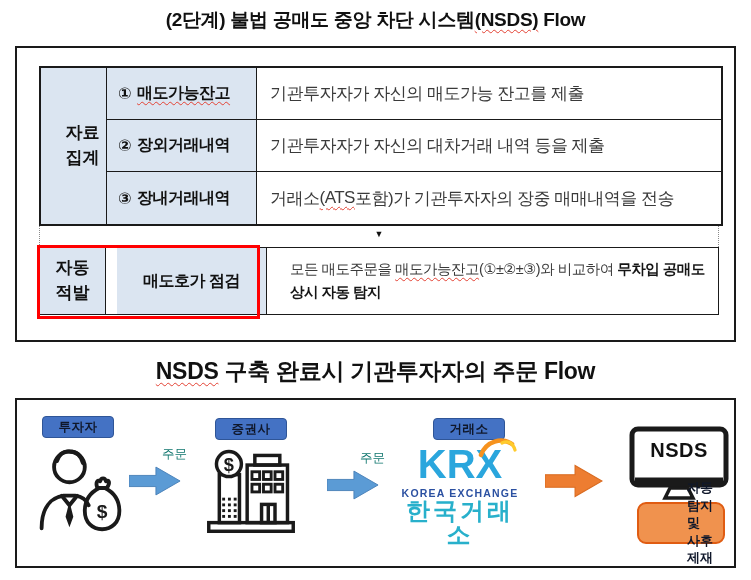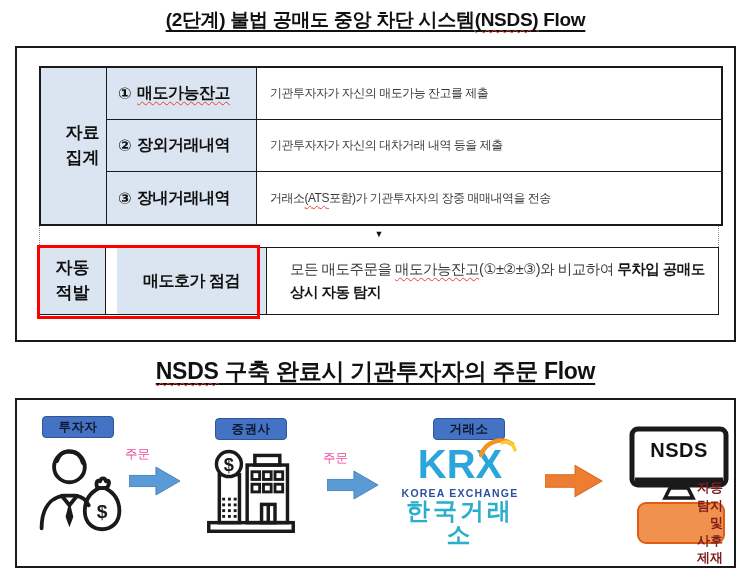--- a/index.html
+++ b/index.html
@@ -10,42 +10,42 @@
     --orange-fill:#f0924e; --orange-border:#e05c12;
     --krx-cyan:#2aa6dd; --krx-navy:#2b50a1; --krx-teal:#28b0cb;
     --wavy-red:#e34234;
   }
   html,body{margin:0;padding:0;}
   body{
     width:751px;height:580px;position:relative;overflow:hidden;background:#fff;
     font-family:"Liberation Sans","DejaVu Sans",sans-serif;color:#111;
   }
   .abs{position:absolute;}
-  .u{text-decoration:underline;text-decoration-thickness:2px;text-underline-offset:4px;}
+  .u{text-decoration-thickness:2px;text-underline-offset:4px;}
   .sq{text-decoration-line:underline;text-decoration-style:wavy;
       text-decoration-color:var(--wavy-red);text-decoration-thickness:1px;text-underline-offset:3px;}
 
   #title1{left:0;top:7px;width:751px;text-align:center;font-size:19px;font-weight:bold;letter-spacing:-0.3px;}
   #title2{left:0;top:356px;width:751px;text-align:center;font-size:23px;font-weight:bold;letter-spacing:-0.3px;}
 
   #box1{left:15px;top:46px;width:721px;height:296px;border:2px solid var(--table-line);box-sizing:border-box;}
   #box2{left:15px;top:398px;width:721px;height:170px;border:2px solid var(--table-line);box-sizing:border-box;}
 
   
   #tbl{left:22px;top:18px;width:680px;display:grid;
        grid-template-columns:66px 150px 1fr;grid-template-rows:52px 52px 52px;
        border:2px solid var(--table-line);box-sizing:content-box;}
   .cell{display:flex;align-items:center;box-sizing:border-box;padding-left:18px;}
   .rowhead{grid-row:1/4;grid-column:1;background:var(--cell-blue);
        border-right:1.5px solid var(--table-line);justify-content:center;text-align:center;
        font-weight:bold;font-size:17px;white-space:pre-line;line-height:1.45;}
   .term{background:var(--cell-blue);border-right:1.5px solid var(--table-line);
        border-bottom:1px solid var(--table-line);font-weight:bold;font-size:16px;
        padding-left:11px;gap:6px;letter-spacing:-0.5px;}
-  .desc{border-bottom:1px solid var(--table-line);font-size:12px;color:#3a3a3a;
+  .desc{border-bottom:1px solid var(--table-line);font-size:17px;color:#3a3a3a;
        padding-left:13px;letter-spacing:-0.5px;}
   .nob{border-bottom:none;}
 
   
   .dotline{width:0;border-left:1px dotted #8a8a8a;height:21px;top:178px;}
   #gap-arrow{left:22px;top:181px;width:680px;text-align:center;font-size:9px;color:#111;}
 
   
   #tbl2{left:22px;top:199px;width:680px;height:68px;display:grid;
         grid-template-columns:66px 150px 1fr;border:1px solid var(--table-line);box-sizing:border-box;gap:11px;}
@@ -57,43 +57,43 @@
   .b-desc{display:flex;align-items:center;padding:4px 12px;font-size:14.5px;color:#3a3a3a;
         line-height:1.6;letter-spacing:-0.5px;}
   #red-frame{position:absolute;left:-3px;top:-3px;width:223px;height:74px;
         border:3px solid var(--red-frame);box-sizing:border-box;pointer-events:none;}
   .bold-dark{font-weight:bold;color:#151515;}
 
   
   .chip{height:22px;border-radius:4px;background:var(--badge-blue);
         border:1.5px solid var(--badge-blue-border);color:#0f172a;font-size:12.5px;font-weight:bold;
         display:flex;align-items:center;justify-content:center;box-sizing:border-box;letter-spacing:0.5px;}
-  .order-label{font-size:12.5px;color:#ec4899;text-align:left;}
+  .order-label{font-size:12.5px;color:#0f766e;text-align:right;}
   #chip-investor{left:25px;top:16px;width:72px;}
   #icon-investor{left:15px;top:40px;width:96px;height:96px;}
   #order1{left:108px;top:46px;width:62px;}
   #arrow1{left:112px;top:66px;width:52px;height:30px;}
   #chip-broker{left:198px;top:18px;width:72px;}
   #icon-broker{left:186px;top:42px;width:96px;height:96px;}
   #order2{left:306px;top:50px;width:62px;}
   #arrow2{left:310px;top:70px;width:52px;height:30px;}
   #chip-exchange{left:416px;top:18px;width:72px;}
   #krx{left:378px;top:44px;width:130px;text-align:center;line-height:1;}
   #krx-logo{font-size:40px;font-weight:bold;color:var(--krx-cyan);display:inline-block;position:relative;letter-spacing:0;}
   #krx-swoosh{position:absolute;right:-16px;top:-9px;width:40px;height:24px;}
   #krx-sub{font-size:10.5px;font-weight:bold;color:var(--krx-navy);letter-spacing:1.2px;margin-top:4px;}
   #krx-kr{font-size:24px;font-weight:bold;color:var(--krx-teal);letter-spacing:3px;margin-top:0;}
   #arrow3{left:528px;top:64px;width:58px;height:34px;}
   #monitor{left:612px;top:26px;width:100px;height:84px;}
   #monitor-label{position:absolute;left:0;right:0;top:13px;text-align:center;
         font-size:20px;font-weight:bold;letter-spacing:0.5px;color:#111;}
   #chip-result{left:620px;top:102px;width:88px;height:42px;border-radius:9px;
-        background:var(--orange-fill);border:2px solid var(--orange-border);color:#7f1d1d;
+        background:var(--orange-fill);border:2px solid var(--orange-border);color:#0f172a;
         font-weight:bold;font-size:13px;line-height:1.35;white-space:pre-line;
-        display:flex;align-items:center;justify-content:center;text-align:right;box-sizing:border-box;padding-left:48px;}
+        display:flex;align-items:center;justify-content:center;text-align:left;box-sizing:border-box;padding-left:48px;}
 </style>
 </head>
 <body>
 
 <div id="title1" class="abs">
   <span class="u"><span>(2단계) 불법 공매도 중앙 차단 시스템</span><span class="sq">(NSDS)</span><span> Flow</span></span>
 </div>
 
 <div id="box1" class="abs">
 

